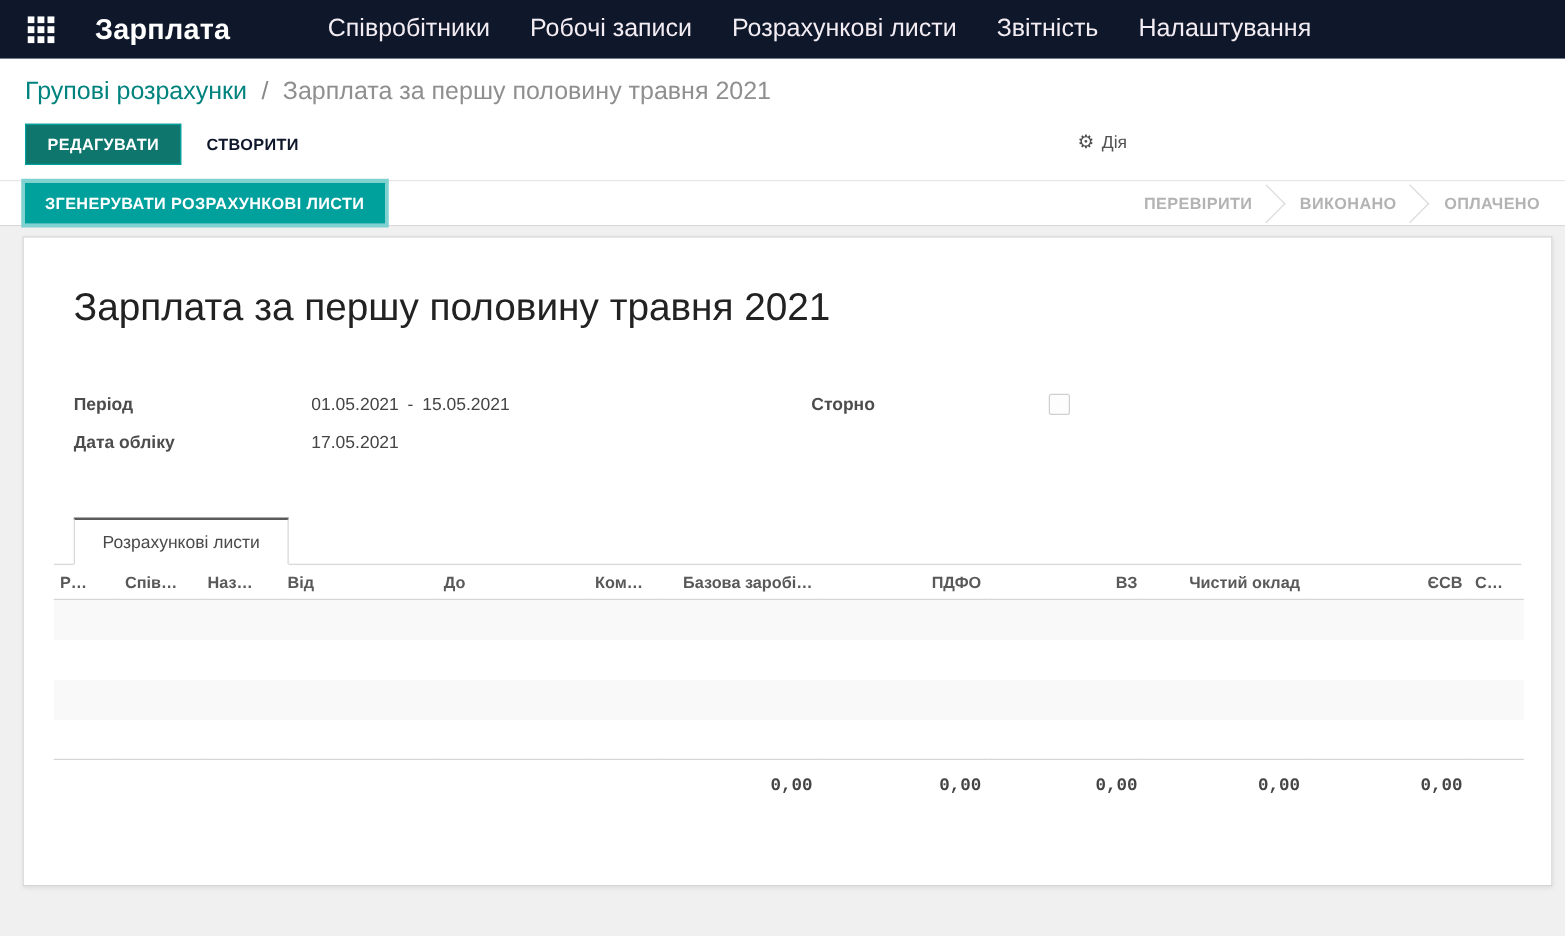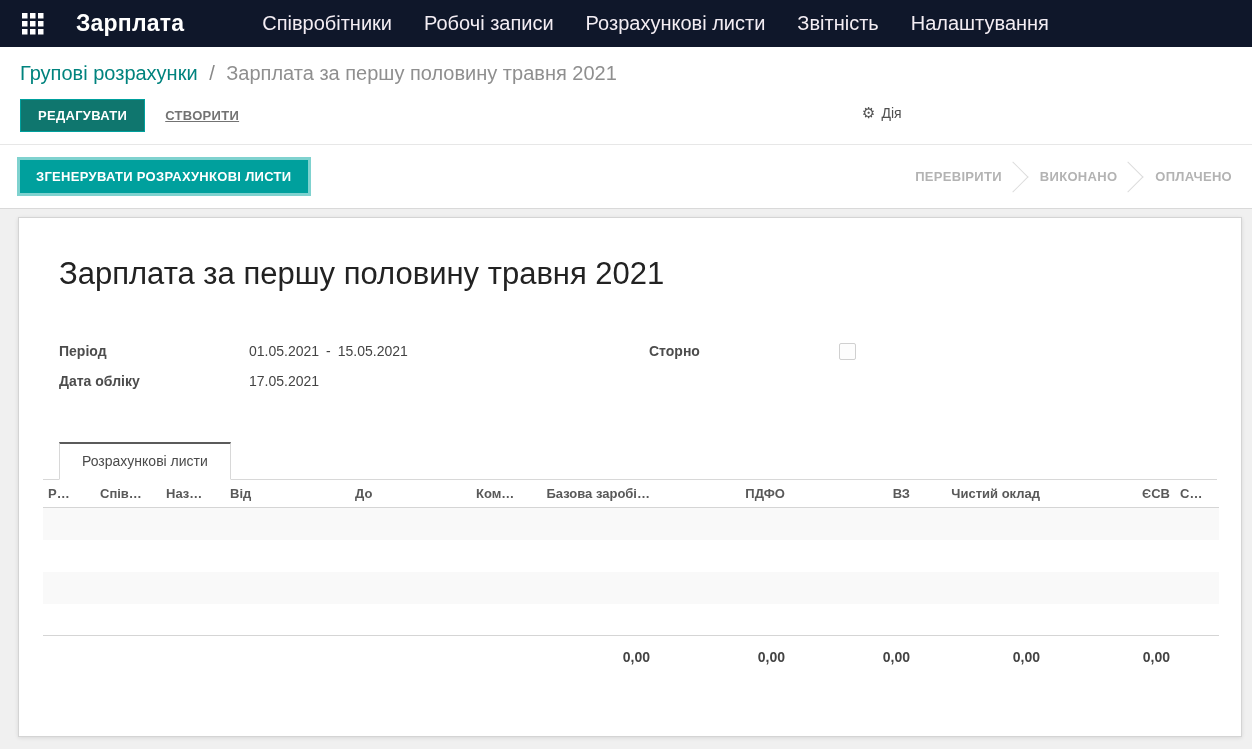--- a/index.html
+++ b/index.html
@@ -29,33 +29,33 @@
   .breadcrumb .bc-link { color: #00837e; text-decoration: none; cursor: pointer; }
   .breadcrumb .bc-sep { color: #888; margin: 0 6px; }
   .breadcrumb .bc-current { color: #8f8f8f; }
   .button-row { display: flex; align-items: center; position: relative; height: 33px; }
   .btn-primary {
     background: #0f766e; color: #fff; border: 1px solid #00a09d;
     font-size: 13px; font-weight: bold; letter-spacing: .3px;
     padding: 8px 17px; cursor: pointer; font-family: inherit;
   }
   .btn-link {
-    background: none; border: none; color: #737373; font-size: 13px; font-weight: bold;
-    letter-spacing: .3px; padding: 8px 20px; cursor: pointer; font-family: inherit; text-decoration: underline;
+    background: none; border: none; color: #0f172a; font-size: 13px; font-weight: bold;
+    letter-spacing: .3px; padding: 8px 20px; cursor: pointer; font-family: inherit;
   }
   .action-menu {
     position: absolute; left: 842px; top: 5px; display: flex; align-items: center;
     color: #4f4f4f; font-size: 14px; cursor: pointer;
   }
   .action-menu .gear { font-size: 15px; margin-right: 6px; color: #4f4f4f; }
 
   
   .statusbar {
     background: #fff; border-top: 1px solid #e7e7e7; border-bottom: 1px solid #d9d9d9;
-    height: 65px; display: flex; align-items: center; padding-left: 20px;
+    height: 37px; display: flex; align-items: center; padding-left: 20px;
   }
   .btn-generate {
     background: #00a09d; color: #fff; border: none; outline: 3px solid #7fd2cf;
     font-size: 13px; font-weight: bold; letter-spacing: .3px;
     padding: 9px 16px; cursor: pointer; font-family: inherit;
   }
   .steps { margin-left: auto; display: flex; align-items: stretch; height: 100%; padding-right: 6px; }
   .step {
     display: flex; align-items: center; font-size: 13px; font-weight: bold;
     color: #b3b3b3; letter-spacing: .3px; padding: 0 14px; cursor: pointer; white-space: nowrap;
@@ -102,21 +102,21 @@
   .payslip-table th {
     font-size: 13px; font-weight: bold; color: #595959; text-align: left;
     padding: 6px 5px; border-bottom: 1px solid #d5d5d5;
     white-space: nowrap; overflow: hidden; cursor: pointer;
   }
   .payslip-table th.num, .payslip-table td.num { text-align: right; }
   .payslip-table tbody td { height: 32px; padding: 0 5px; }
   .payslip-table tbody tr:nth-child(odd) { background: #f9f9f9; }
   .payslip-table tfoot td {
     border-top: 1px solid #d5d5d5; padding: 13px 5px 18px 5px;
-    font-size: 14px; font-weight: bold; color: #444;
+    font-size: 14px; font-weight: bold; color: #444; font-family: Liberation Mono, monospace;
   }
 </style>
 </head>
 <body>
 
 <header class="navbar">
   <div class="apps-btn">
     <svg width="22" height="22" viewBox="0 0 22 22">
       <g fill="#ffffff">
         <rect x="0" y="0" width="5.5" height="5.5"></rect>

